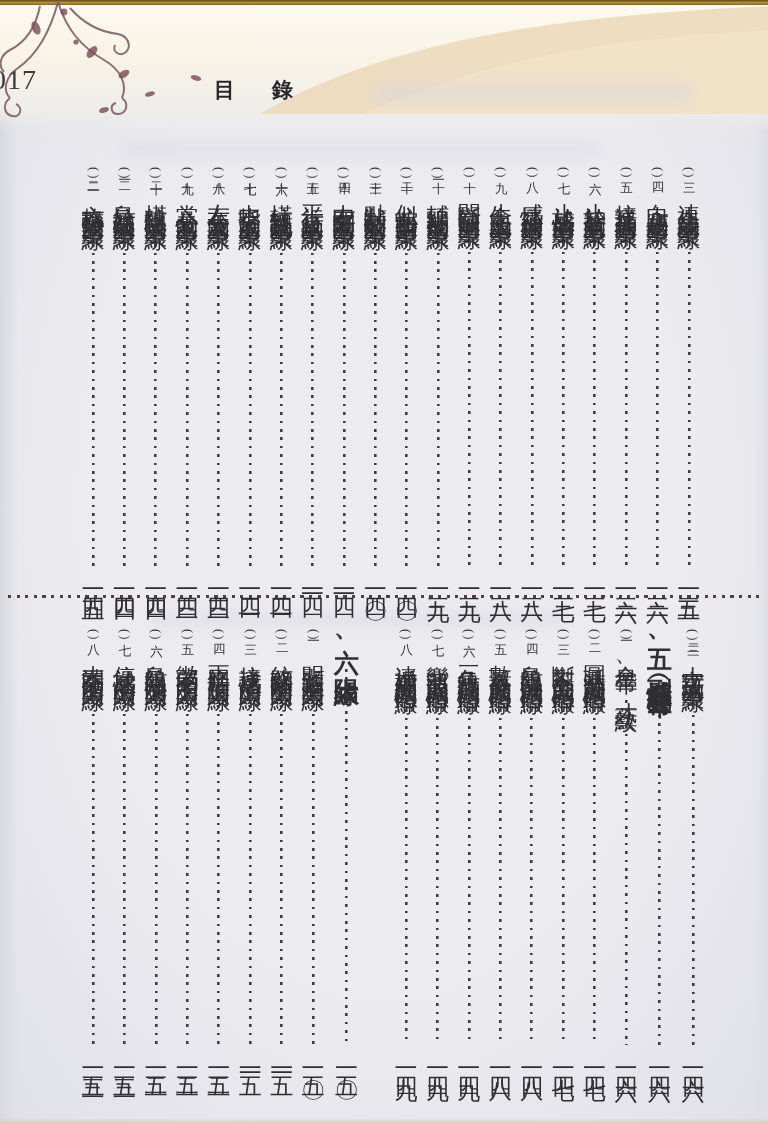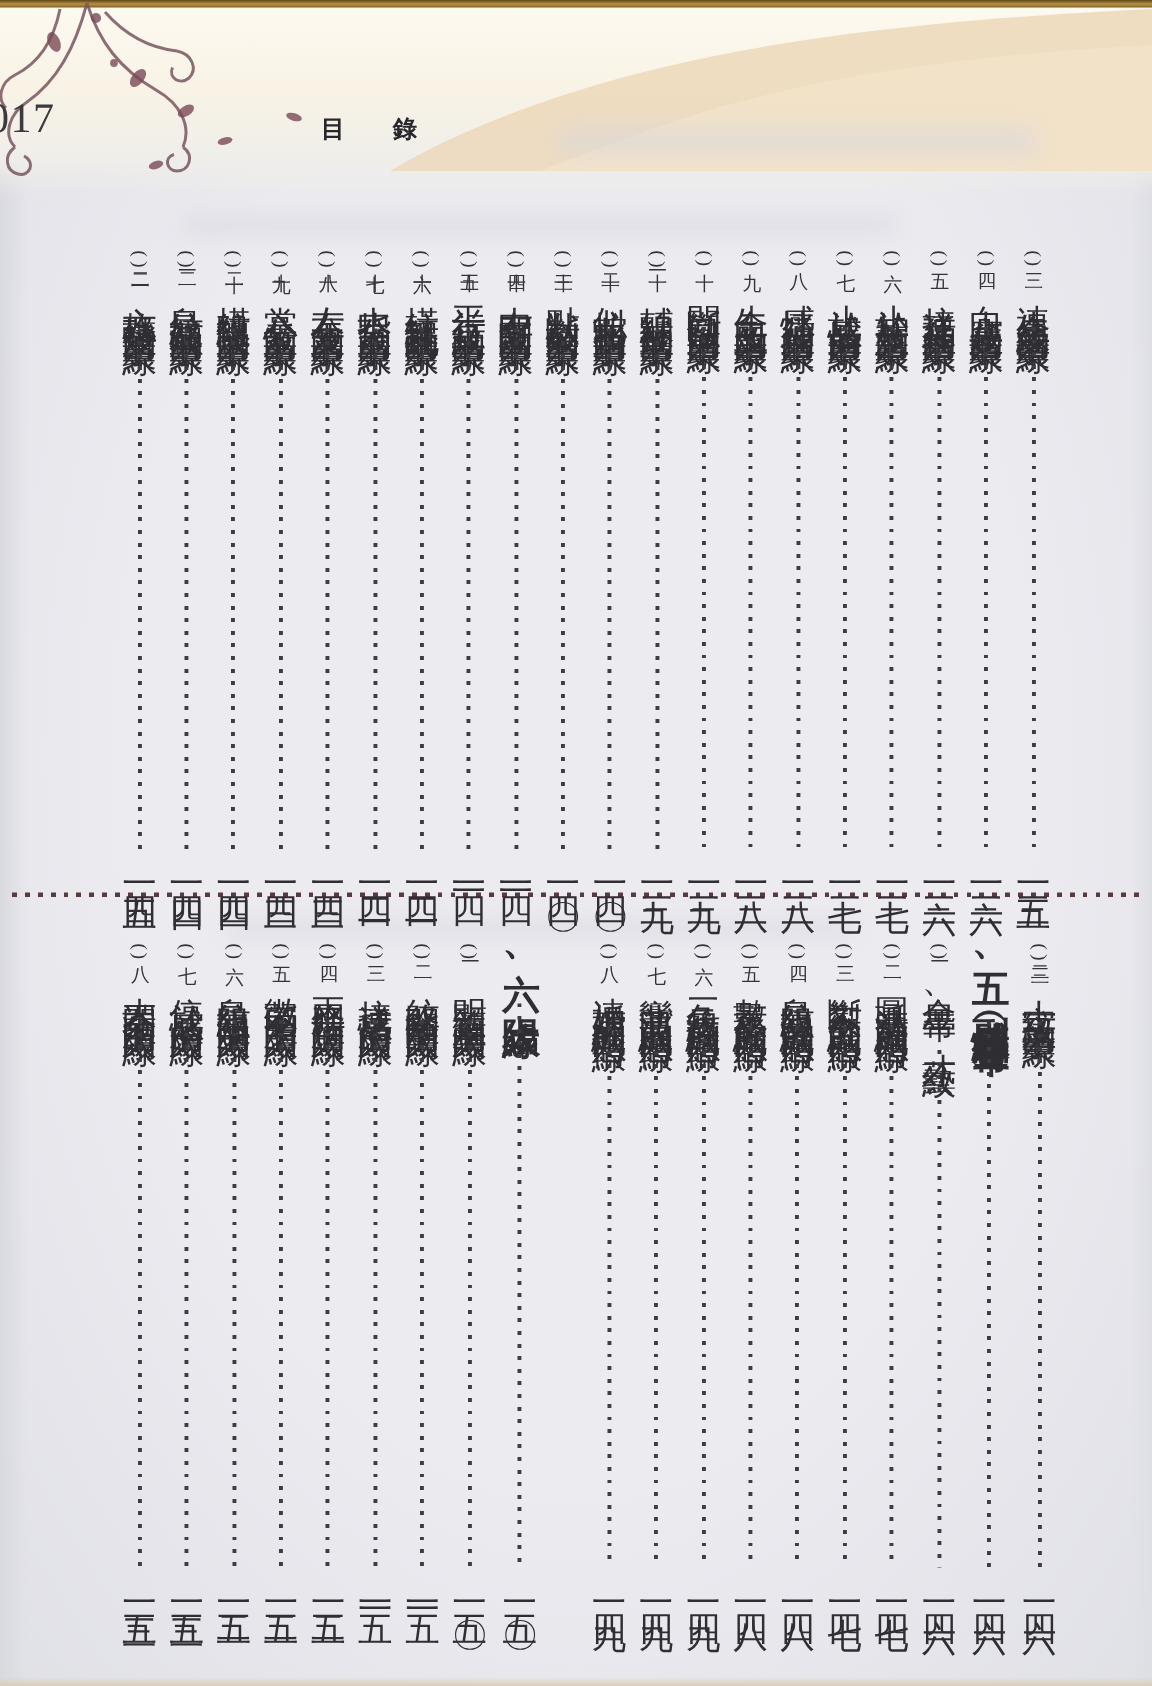--- a/index.html
+++ b/index.html
@@ -25,21 +25,21 @@
   .gold-bar{position:absolute;top:0;left:0;right:0;height:5px;
     background:linear-gradient(to bottom,#5e4718,#b99145 55%,#7d6128);}
   .wave-svg{position:absolute;top:4px;left:0;}
   .ornament-svg{position:absolute;top:2px;left:0;}
   .bottom-strip{position:absolute;left:0;right:0;bottom:0;height:6px;
     background:linear-gradient(to bottom,rgba(217,207,182,0),#d9cfb6);}
   .ghost{position:absolute;background:#d6d6df;filter:blur(7px);border-radius:8px;opacity:.5;}
 
   
   .folio{position:absolute;top:64px;left:-8px;font-size:28px;letter-spacing:1px;color:#3a3a40;}
-  .page-title{position:absolute;top:76px;left:214px;font-size:16px;font-weight:600;
+  .page-title{position:absolute;top:76px;left:214px;font-size:21px;font-weight:600;
     letter-spacing:8px;color:#27272c;}
 
   
   .band{position:absolute;display:flex;flex-direction:row-reverse;justify-content:space-between;}
   #top-band{top:167px;left:78px;right:64px;height:417px;}
   #bottom-band{top:629px;left:78px;right:60px;height:434px;}
 
   .entry{
     writing-mode:vertical-rl;text-orientation:mixed;
     display:flex;flex-direction:row;align-items:center;

